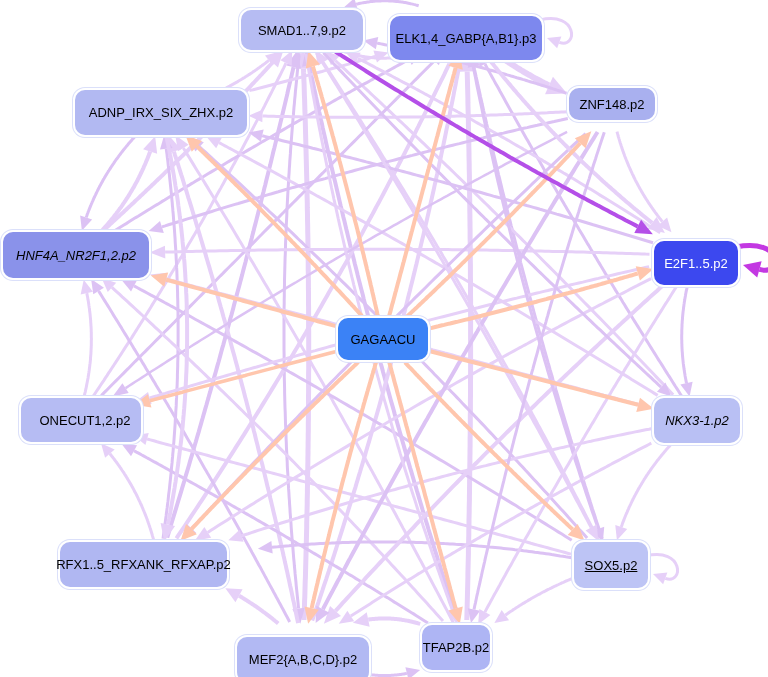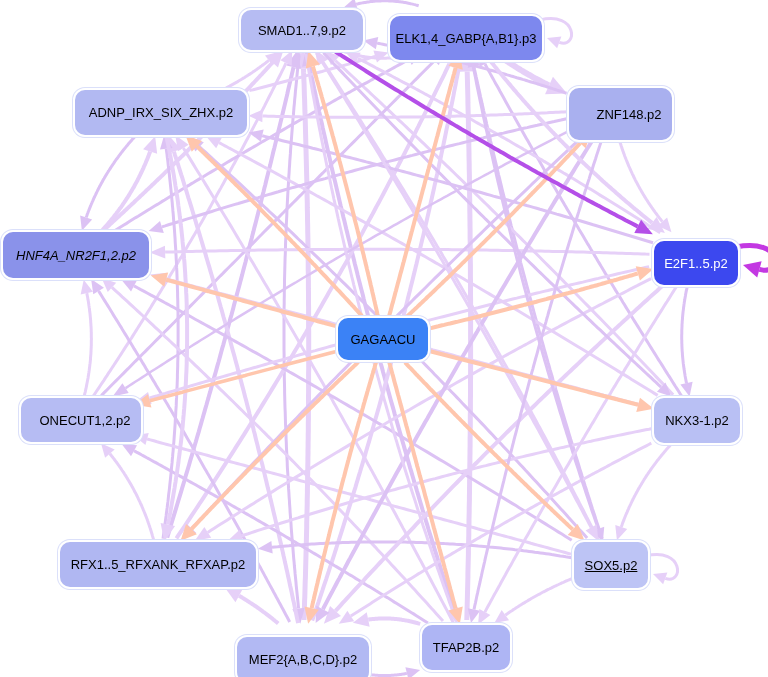--- a/index.html
+++ b/index.html
@@ -192,39 +192,39 @@
       <path d="M646 556C684 547 684 585 665.3 578.3" fill="none" stroke="#e6d0f8" stroke-width="3"></path>
       <polygon points="653,574 667.358342715832,572.4100331906881 663.1447786666803,584.2846227837518" fill="#e6d0f8"></polygon>
     </svg>
   <div id="nodes-layer">
       <div class="node" style="left: 241px; top: 10px; width: 122px; height: 40px; background: rgb(182, 188, 243); color: rgb(0, 0, 0);">
         <span>SMAD1..7,9.p2</span>
       </div>
       <div class="node" style="left: 390px; top: 16px; width: 152px; height: 44px; background: rgb(125, 136, 238); color: rgb(0, 0, 0);">
         <span>ELK1,4_GABP{A,B1}.p3</span>
       </div>
-      <div class="node" style="left: 569px; top: 88px; width: 86px; height: 52px; background: rgb(169, 176, 239); color: rgb(0, 0, 0); padding-left: 17px;">
+      <div class="node" style="left: 569px; top: 88px; width: 86px; height: 32px; background: rgb(169, 176, 239); color: rgb(0, 0, 0);">
         <span>ZNF148.p2</span>
       </div>
       <div class="node" style="left: 654px; top: 234px; width: 84px; height: 44px; background: rgb(60, 72, 239); color: rgb(255, 255, 255); margin-top: 7px;">
         <span>E2F1..5.p2</span>
       </div>
-      <div class="node" style="left: 654px; top: 397.5px; width: 86px; height: 45px; background: rgb(185, 192, 244); color: rgb(0, 0, 0);">
+      <div class="node" style="left: 654px; top: 397.5px; width: 86px; height: 45px; background: rgb(185, 192, 244); color: rgb(0, 0, 0); font-style: italic;">
         <span>NKX3-1.p2</span>
       </div>
       <div class="node" style="left: 574px; top: 542px; width: 74px; height: 46px; background: rgb(189, 196, 245); color: rgb(0, 0, 0); text-decoration: underline;">
         <span>SOX5.p2</span>
       </div>
-      <div class="node" style="left: 422px; top: 624.5px; width: 88px; height: 45px; background: rgb(174, 181, 244); color: rgb(0, 0, 0);">
+      <div class="node" style="left: 422px; top: 624.5px; width: 68px; height: 45px; background: rgb(174, 181, 244); color: rgb(0, 0, 0);">
         <span>TFAP2B.p2</span>
       </div>
       <div class="node" style="left: 237px; top: 624.5px; width: 132px; height: 45px; background: rgb(178, 185, 243); color: rgb(0, 0, 0); margin-top: 12px;">
         <span>MEF2{A,B,C,D}.p2</span>
       </div>
-      <div class="node" style="left: 60px; top: 541.5px; width: 196px; height: 45px; background: rgb(176, 183, 242); color: rgb(0, 0, 0);">
+      <div class="node" style="left: 60px; top: 541.5px; width: 167px; height: 45px; background: rgb(176, 183, 242); color: rgb(0, 0, 0);">
         <span>RFX1..5_RFXANK_RFXAP.p2</span>
       </div>
       <div class="node" style="left: 21px; top: 398px; width: 112px; height: 44px; background: rgb(182, 188, 243); color: rgb(0, 0, 0); padding-left: 8px;">
         <span>ONECUT1,2.p2</span>
       </div>
       <div class="node" style="left: 3px; top: 232px; width: 146px; height: 46px; background: rgb(138, 146, 234); color: rgb(0, 0, 0); font-style: italic;">
         <span>HNF4A_NR2F1,2.p2</span>
       </div>
       <div class="node" style="left: 75px; top: 89.5px; width: 172px; height: 45px; background: rgb(178, 185, 242); color: rgb(0, 0, 0);">
         <span>ADNP_IRX_SIX_ZHX.p2</span>

